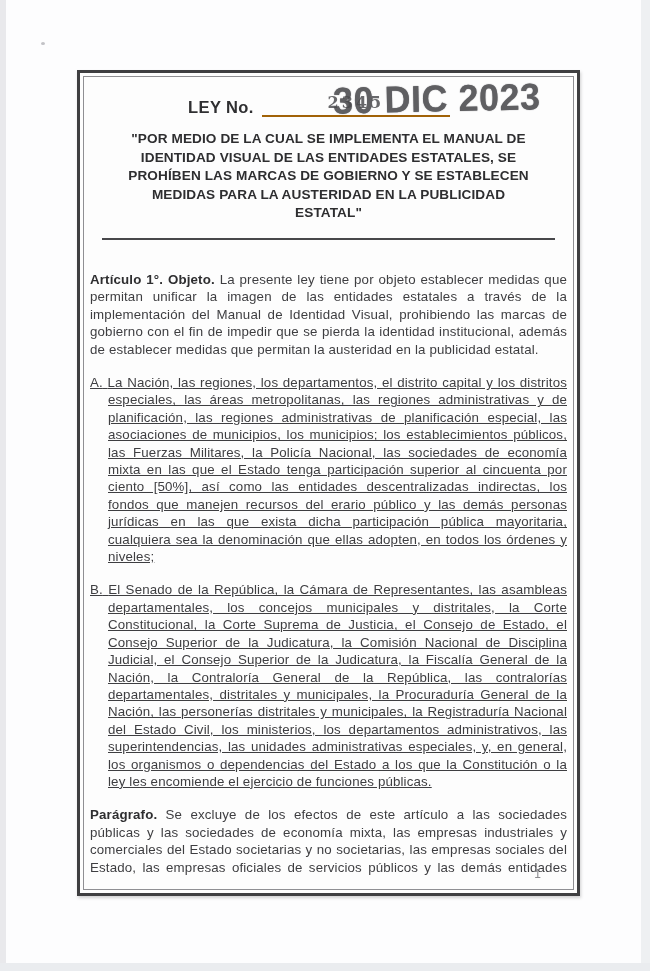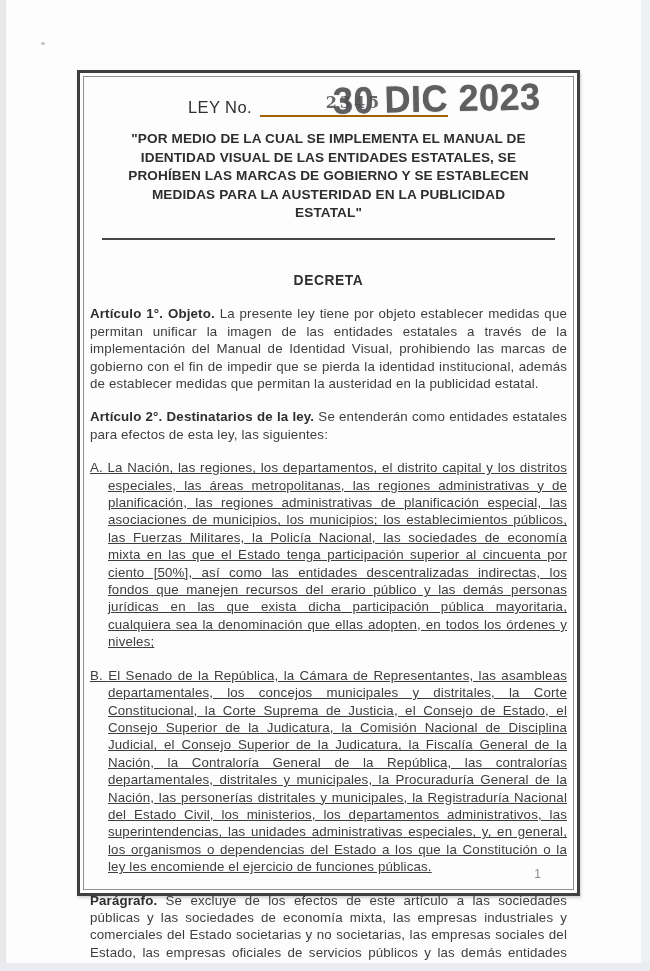--- a/index.html
+++ b/index.html
@@ -29,21 +29,21 @@
     border:1px solid #8f8f93;
     color:#3d3d40;
   }
 
   
   .header{position:relative;padding:10px 18px 2px 18px;}
   .law-row{
     position:relative;display:flex;align-items:flex-end;
     padding-left:86px;height:30px;
   }
-  .law-label{font-weight:normal;font-size:16.5px;letter-spacing:.4px;color:#2f2f31;}
+  .law-label{font-weight:bold;font-size:16.5px;letter-spacing:.4px;color:#2f2f31;}
   .law-line{
     display:inline-block;width:188px;margin-left:8px;
     border-bottom:2px solid #a16207;
     text-align:center;height:24px;box-sizing:border-box;
   }
   .law-number{
     font-family:"DejaVu Serif", serif;font-weight:bold;
     font-size:16px;letter-spacing:3px;color:#4f4f52;opacity:.85;
   }
   .stamp{
@@ -99,25 +99,23 @@
       <div class="law-row">
         <span class="law-label">LEY No.</span>
         <span class="law-line"><span class="law-number">2345</span></span>
         <span class="stamp">30 DIC 2023</span>
       </div>
       <div class="title">"POR MEDIO DE LA CUAL SE IMPLEMENTA EL MANUAL DE IDENTIDAD VISUAL DE LAS ENTIDADES ESTATALES, SE PROHÍBEN LAS MARCAS DE GOBIERNO Y SE ESTABLECEN MEDIDAS PARA LA AUSTERIDAD EN LA PUBLICIDAD ESTATAL"</div>
       <hr class="divider">
     </div>
 
     <div class="body">
-      <div class="center decreta">DECRETA</div>
 
       <p><span class="lead">Artículo 1°. Objeto.</span><span> La presente ley tiene por objeto establecer medidas que permitan unificar la imagen de las entidades estatales a través de la implementación del Manual de Identidad Visual, prohibiendo las marcas de gobierno con el fin de impedir que se pierda la identidad institucional, además de establecer medidas que permitan la austeridad en la publicidad estatal.</span></p>
 
-      <p><span class="lead">Artículo 2°. Destinatarios de la ley.</span><span> Se entenderán como entidades estatales para efectos de esta ley, las siguientes:</span></p>
 
       <p class="li"><span>A.</span> <span>La Nación, las regiones, los departamentos, el distrito capital y los distritos especiales, las áreas metropolitanas, las regiones administrativas y de planificación, las regiones administrativas de planificación especial, las asociaciones de municipios, los municipios; los establecimientos públicos, las Fuerzas Militares, la Policía Nacional, las sociedades de economía mixta en las que el Estado tenga participación superior al cincuenta por ciento [50%], así como las entidades descentralizadas indirectas, los fondos que manejen recursos del erario público y las demás personas jurídicas en las que exista dicha participación pública mayoritaria, cualquiera sea la denominación que ellas adopten, en todos los órdenes y niveles;</span></p>
 
       <p class="li"><span>B.</span> <span>El Senado de la República, la Cámara de Representantes, las asambleas departamentales, los concejos municipales y distritales, la Corte Constitucional, la Corte Suprema de Justicia, el Consejo de Estado, el Consejo Superior de la Judicatura, la Comisión Nacional de Disciplina Judicial, el Consejo Superior de la Judicatura, la Fiscalía General de la Nación, la Contraloría General de la República, las contralorías departamentales, distritales y municipales, la Procuraduría General de la Nación, las personerías distritales y municipales, la Registraduría Nacional del Estado Civil, los ministerios, los departamentos administrativos, las superintendencias, las unidades administrativas especiales, y, en general, los organismos o dependencias del Estado a los que la Constitución o la ley les encomiende el ejercicio de funciones públicas.</span></p>
 
       <p class="last-just"><span class="lead">Parágrafo.</span><span> Se excluye de los efectos de este artículo a las sociedades públicas y las sociedades de economía mixta, las empresas industriales y comerciales del Estado societarias y no societarias, las empresas sociales del Estado, las empresas oficiales de servicios públicos y las demás entidades</span></p>
     </div>
 
     <div class="pageno">1</div>
   </div>

